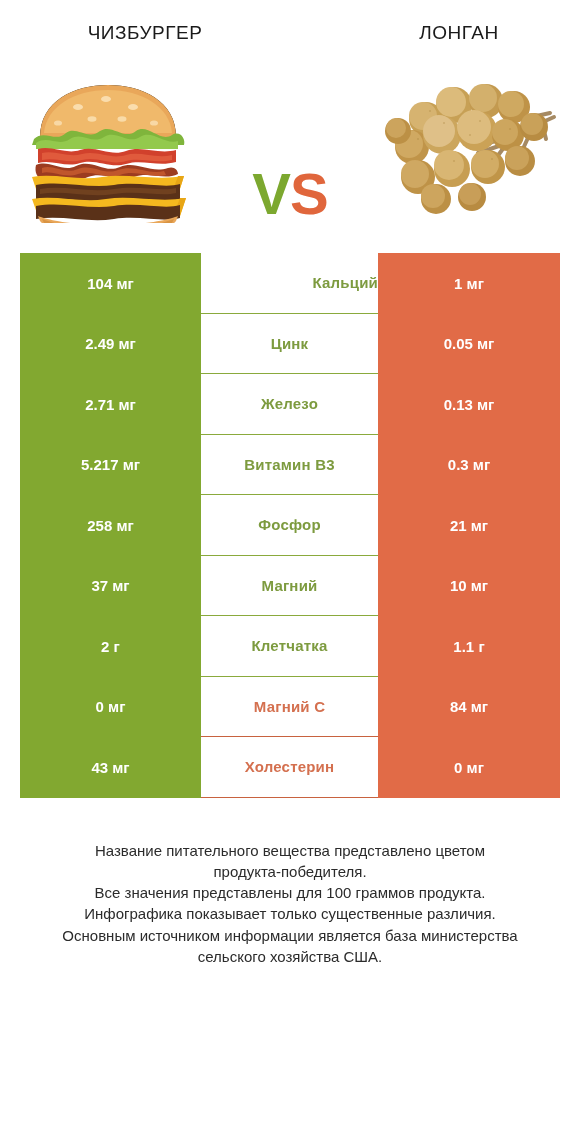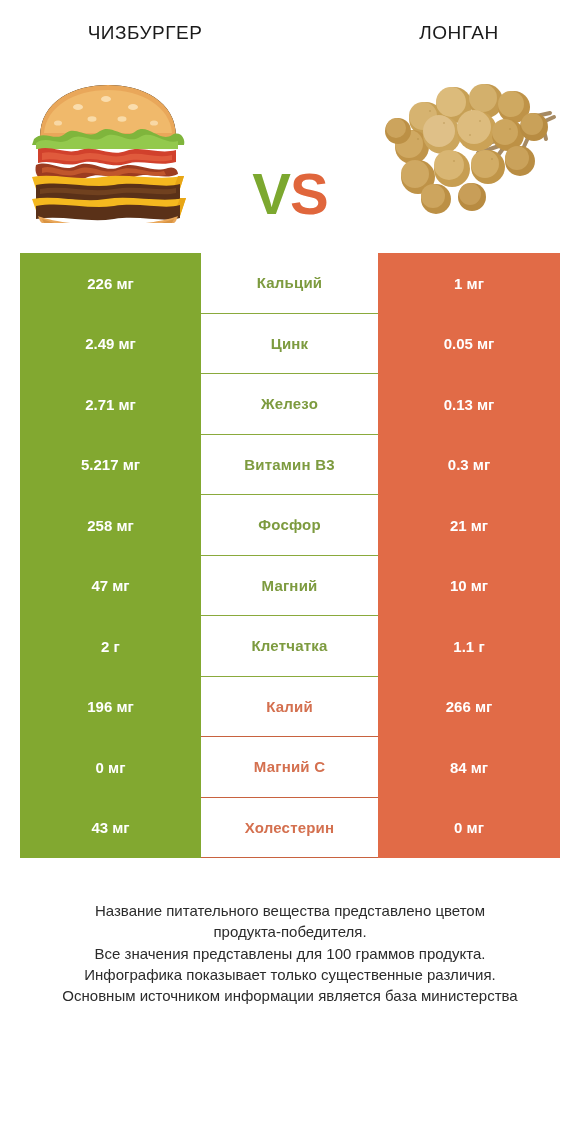--- a/index.html
+++ b/index.html
@@ -89,21 +89,21 @@
   .cell-left {
     flex: 0 0 181px;
     background: #82A830;
     color: #ffffff;
   }
   .cell-mid {
     flex: 0 0 177px;
     background: #ffffff;
     border-bottom: 1px solid #8AAA3C;
   }
-  .row:first-child .cell-mid { border-top: 0; }
+  .row:first-child .cell-mid { border-top: 0; justify-content: flex-end; }
   .cell-mid.win-right { border-bottom-color: #C8623F; }
   .cell-right {
     flex: 0 0 182px;
     background: #E16B47;
     color: #ffffff;
   }
   .label {
     font-size: 15px;
     font-weight: 700;
     color: #7D9B3F;
@@ -243,21 +243,21 @@
           <circle cx="110" cy="86" r="1.1"></circle>
             <circle cx="128" cy="56" r="1.1"></circle>
         </g>
       </svg>
     </div>
 
   </div>
 
   <div class="table">
       <div class="row">
-        <div class="cell cell-left">226 мг</div>
+        <div class="cell cell-left">104 мг</div>
         <div class="cell cell-mid">
           <span class="label">Кальций</span>
         </div>
         <div class="cell cell-right">1 мг</div>
       </div>
       <div class="row">
         <div class="cell cell-left">2.49 мг</div>
         <div class="cell cell-mid">
           <span class="label">Цинк</span>
         </div>
@@ -278,39 +278,32 @@
         <div class="cell cell-right">0.3 мг</div>
       </div>
       <div class="row">
         <div class="cell cell-left">258 мг</div>
         <div class="cell cell-mid">
           <span class="label">Фосфор</span>
         </div>
         <div class="cell cell-right">21 мг</div>
       </div>
       <div class="row">
-        <div class="cell cell-left">47 мг</div>
+        <div class="cell cell-left">37 мг</div>
         <div class="cell cell-mid">
           <span class="label">Магний</span>
         </div>
         <div class="cell cell-right">10 мг</div>
       </div>
       <div class="row">
         <div class="cell cell-left">2 г</div>
         <div class="cell cell-mid">
           <span class="label">Клетчатка</span>
         </div>
         <div class="cell cell-right">1.1 г</div>
-      </div>
-      <div class="row">
-        <div class="cell cell-left">196 мг</div>
-        <div class="cell cell-mid win-right">
-          <span class="label right-win">Калий</span>
-        </div>
-        <div class="cell cell-right">266 мг</div>
       </div>
       <div class="row">
         <div class="cell cell-left">0 мг</div>
         <div class="cell cell-mid win-right">
           <span class="label right-win">Магний C</span>
         </div>
         <div class="cell cell-right">84 мг</div>
       </div>
       <div class="row">
         <div class="cell cell-left">43 мг</div>
@@ -320,15 +313,16 @@
         <div class="cell cell-right">0 мг</div>
       </div>
     </div>
 
   <div class="footer">
     <div>Название питательного вещества представлено цветом</div>
     <div>продукта-победителя.</div>
     <div>Все значения представлены для 100 граммов продукта.</div>
     <div>Инфографика показывает только существенные различия.</div>
     <div>Основным источником информации является база министерства</div>
+    <div>сельского хозяйства США.</div>
   </div>
 
 </div>
 
 </body></html>

